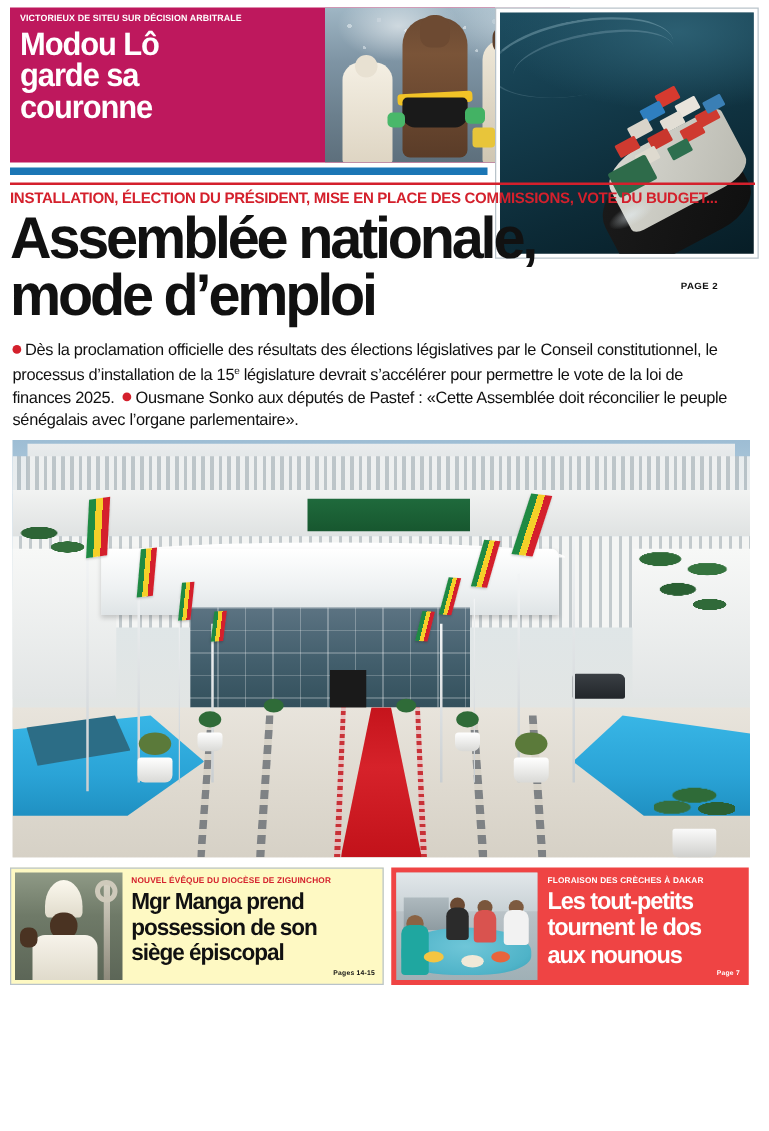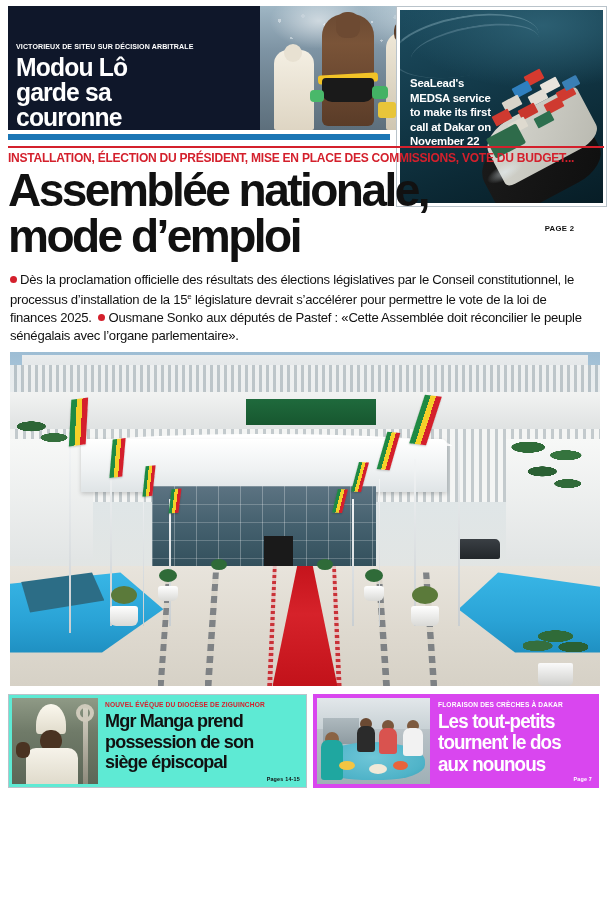--- a/index.html
+++ b/index.html
@@ -10,21 +10,21 @@
     overflow: hidden;
   }
   .page { position: relative; width: 615px; height: 905px; background: #fff; }
 
   
   .top-row { display: flex; gap: 6px; padding: 6px 8px 0 8px; height: 132px; }
 
   
   .sports-teaser {
     position: relative; width: 448px; height: 124px;
-    background: #0f172a; overflow: hidden; display: flex; align-items: flex-end;
+    background: #be185d; overflow: hidden; display: flex;
   }
   .sports-text { position: relative; width: 186px; padding: 4px 6px 0 8px; z-index: 3; }
   .kicker-blue {
     color: #ffffff; font-size: 7.3px; font-weight: bold;
     letter-spacing: .1px; line-height: 10px;
     white-space: nowrap; text-transform: uppercase;
     transform: scaleX(.97); transform-origin: left center;
   }
   .sports-head {
     color: #ffffff; font-weight: bold; font-size: 26px; line-height: 25px;
@@ -361,21 +361,21 @@
     position: absolute; right: 17%; top: 56%; width: 7%; height: 6%;
     background: linear-gradient(180deg,#3a3f44,#22262a); border-radius: 3px 5px 2px 2px;
   }
 
   
   .bottom-row { display: flex; gap: 6px; margin: 8px 8px 0 8px; height: 96px; }
 
   
   .bishop-block {
     position: relative; width: 299px; height: 94px;
-    border: 1px solid #b9c3ca; background: #5eead4; display: flex; padding: 3px;
+    border: 1px solid #b9c3ca; background: #fef9c3; display: flex; padding: 3px;
   }
   .bishop-photo {
     position: relative; width: 86px; height: 86px; overflow: hidden;
     background: linear-gradient(180deg,#8f9a86 0%,#6f7a68 40%,#5c6657 100%);
   }
   .mitre {
     position: absolute; left: 24px; top: 6px; width: 30px; height: 30px;
     background: linear-gradient(180deg,#fbf8ee,#e0dbcb);
     border-radius: 50% 50% 10% 10% / 70% 70% 14% 14%;
   }
@@ -400,21 +400,21 @@
     transform: scaleX(.97); transform-origin: left top;
   }
   .page-ref-tiny {
     position: absolute; right: 3px; bottom: 2px;
     font-size: 5.4px; font-weight: bold; color: #111; letter-spacing: .2px;
   }
 
   
   .creche-block {
     position: relative; width: 286px; height: 94px;
-    background: #d946ef; display: flex; padding: 4px; overflow: hidden;
+    background: #ef4444; display: flex; padding: 4px; overflow: hidden;
   }
   .creche-photo {
     position: relative; width: 113px; height: 86px; overflow: hidden;
     background: linear-gradient(180deg,#cfd6da 0%,#b7c0c5 42%,#9fb0b6 100%);
   }
   .cr-table {
     position: absolute; left: 4px; bottom: 4px; width: 104px; height: 38px;
     background: radial-gradient(ellipse at 50% 40%, #6fc6d8 0%, #4fb3c8 70%, #3c9fb4 100%);
     border-radius: 50% 50% 40% 40%;
   }
@@ -488,27 +488,20 @@
       </div>
       <div class="page-ref-white">Page 24</div>
     </div>
 
   </div>
 
   <div class="ad-box">
     <div class="ad-inner">
       <div class="wake"></div>
       <div class="wake2"></div>
-      <div class="ad-head">
-        <span>SeaLead's</span><br>
-        <span>MEDSA service</span><br>
-        <span>to make its first</span><br>
-        <span>call at Dakar on</span><br>
-        <span>November 22</span>
-      </div>
       <div class="ship">
         <div class="hull"></div>
         <div class="deck"></div>
         <div class="cont c1"></div>
         <div class="cont c2"></div>
         <div class="cont c3"></div>
         <div class="cont c4"></div>
         <div class="cont c5"></div>
         <div class="cont c6"></div>
         <div class="cont c7"></div>

